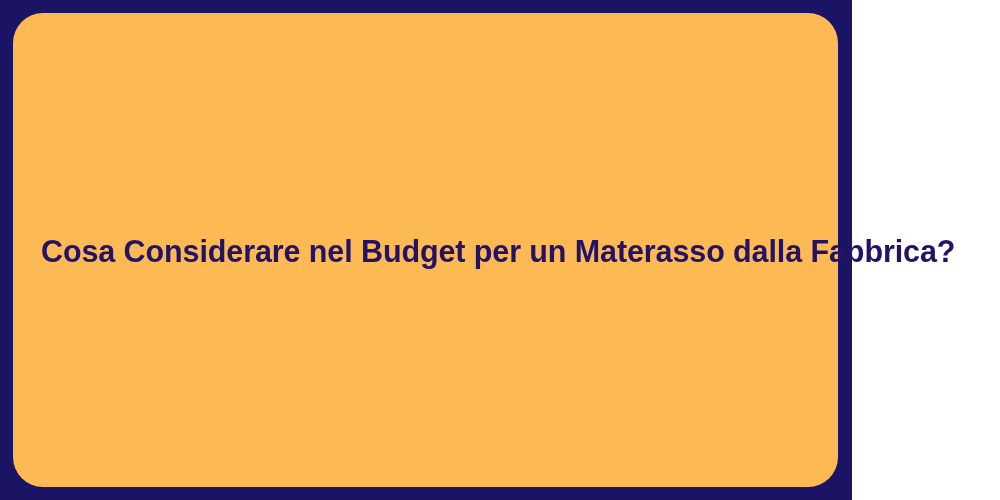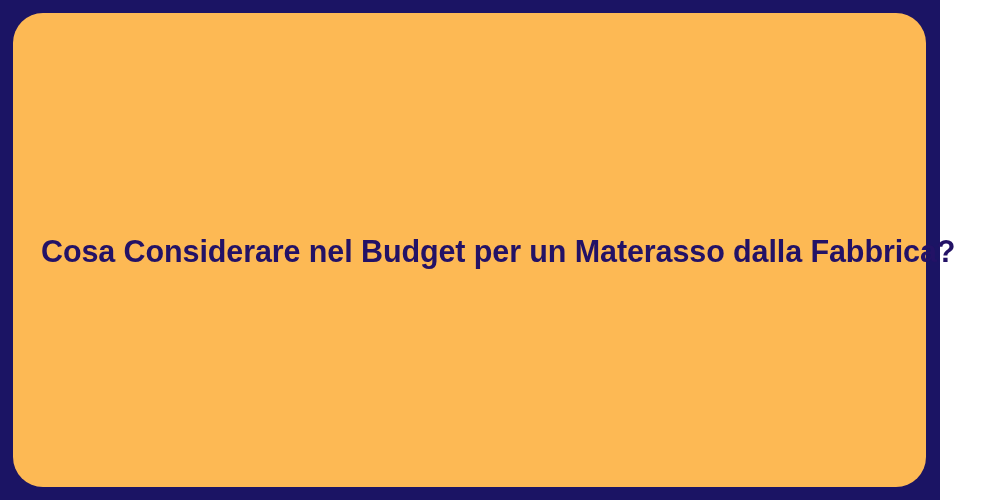--- a/index.html
+++ b/index.html
@@ -9,21 +9,21 @@
 
   body {
     width: 1000px;
     height: 500px;
     overflow: hidden;
     font-family: "Liberation Sans", sans-serif;
   }
 
   #banner-root {
     position: relative;
-    width: 940px;
+    width: 852px;
     height: 500px;
     background: #1B1464;
     box-sizing: border-box;
     display: flex;
     align-items: stretch;
     justify-content: stretch;
   }
 
   #card {
     position: absolute;

